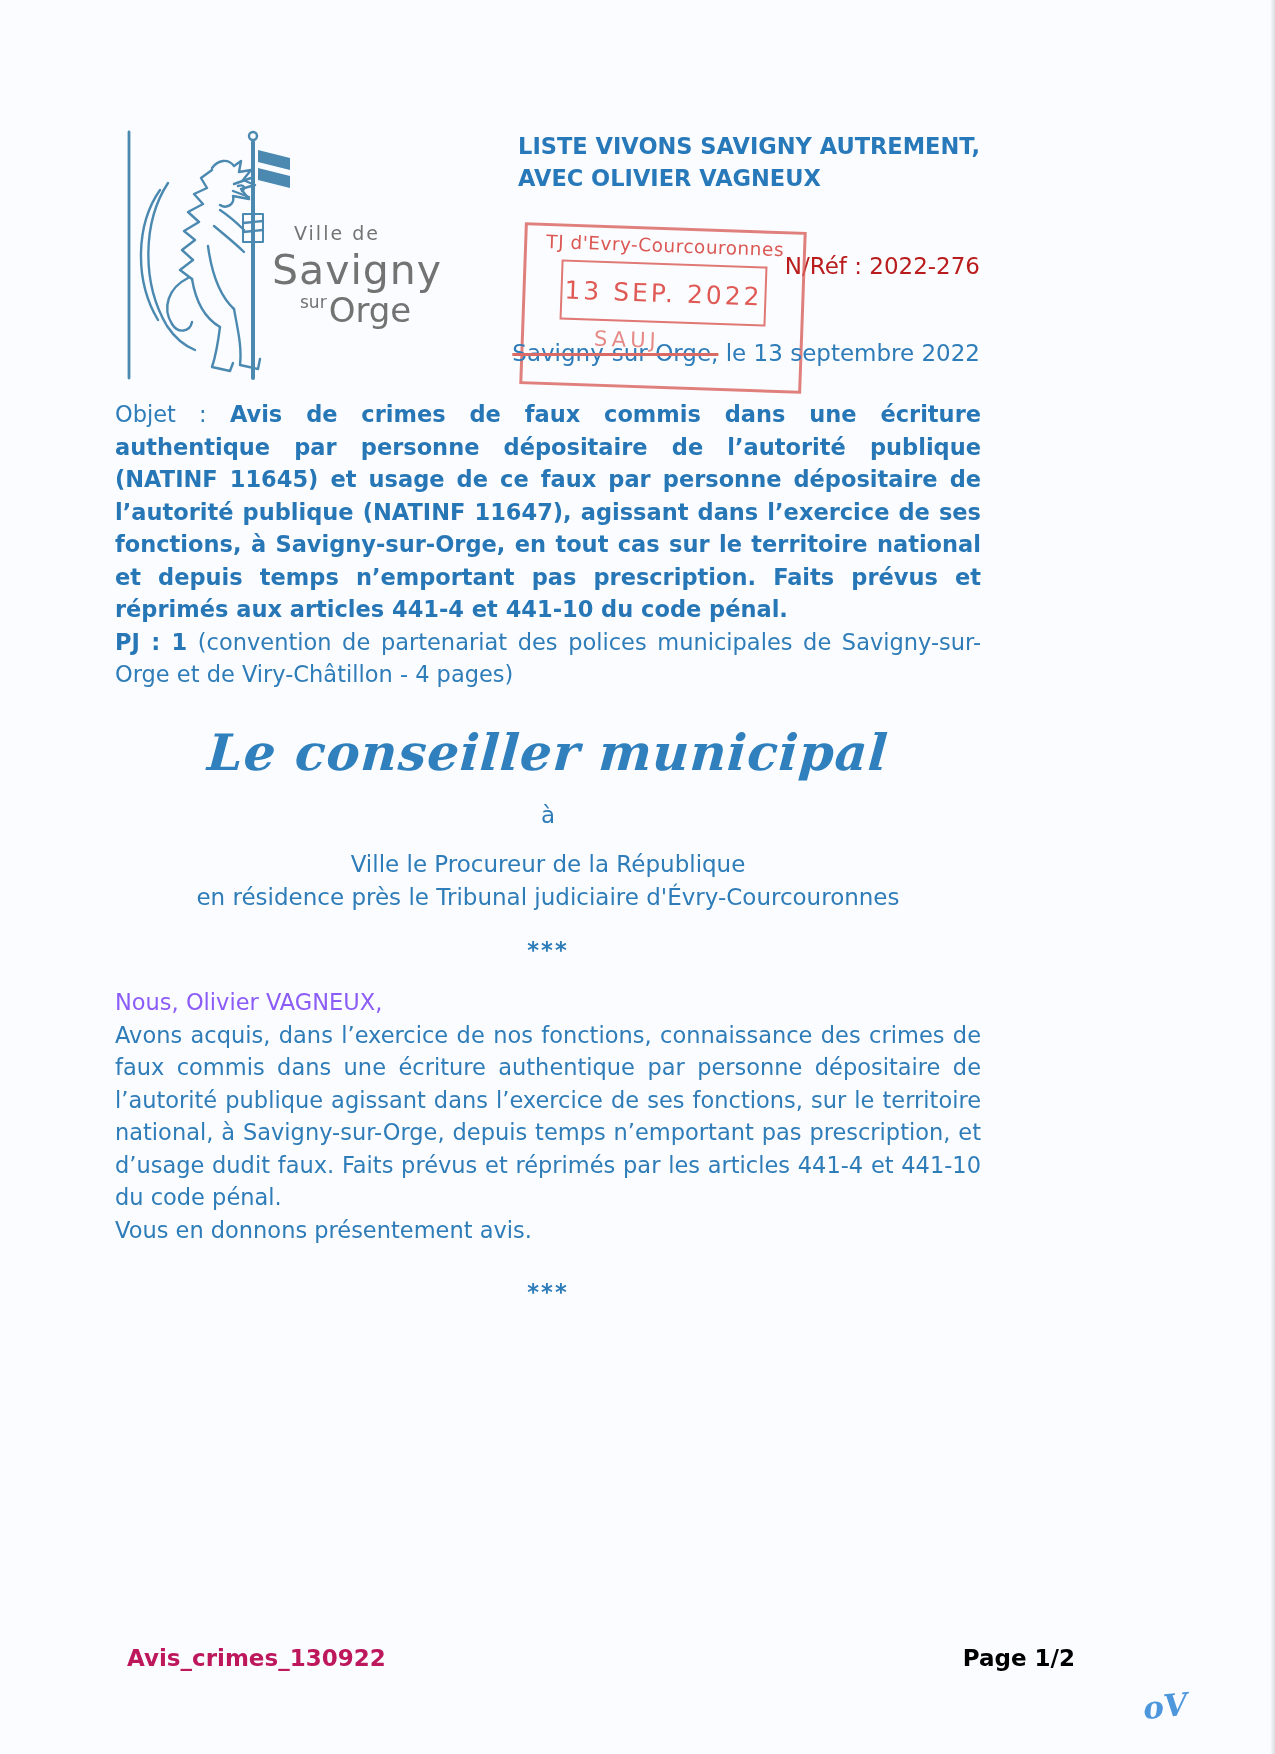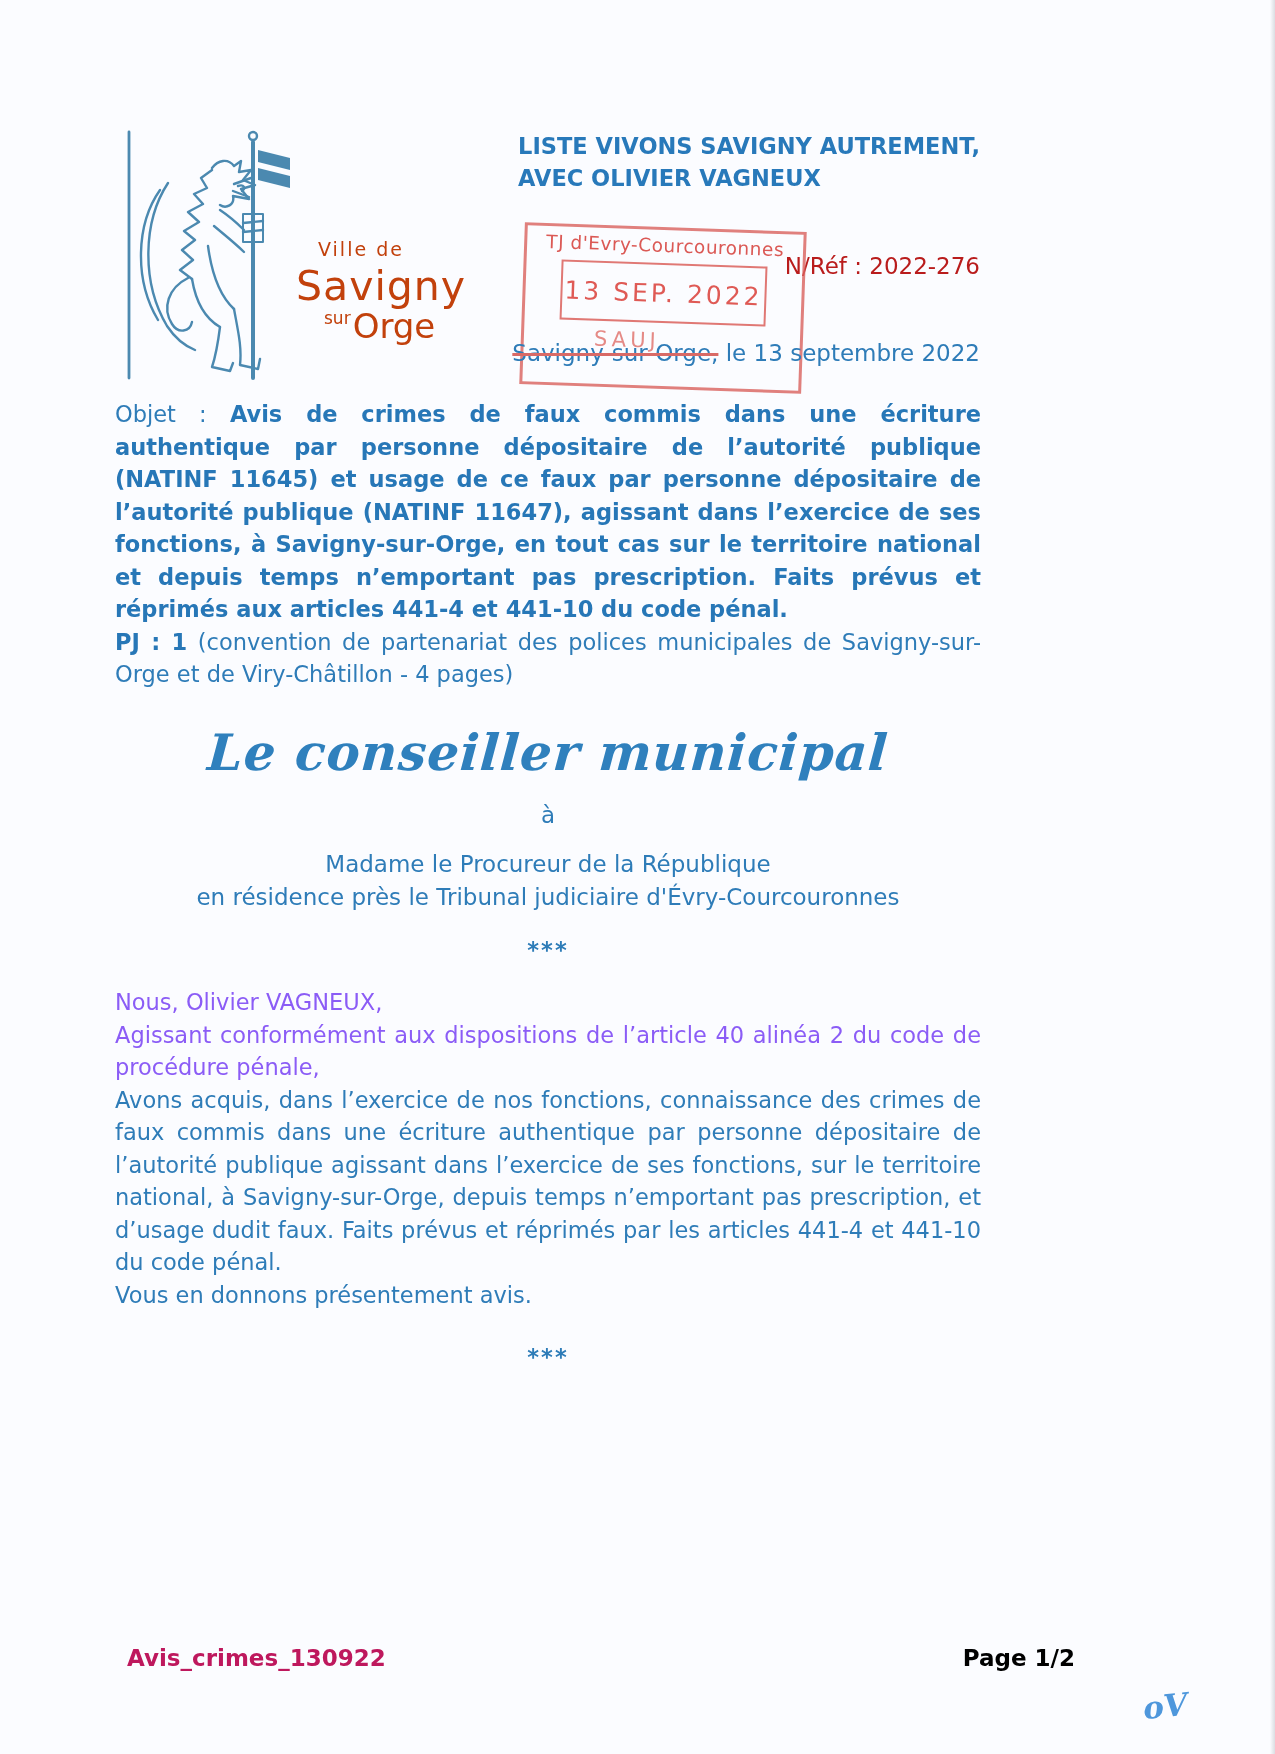--- a/index.html
+++ b/index.html
@@ -7,21 +7,21 @@
     width:1275px;height:1754px;position:relative;
     background:#fbfcff;
     font-family:"DejaVu Sans","Liberation Sans",sans-serif;
     overflow:hidden;
   }
   .scan-edge{position:absolute;right:0;top:0;width:5px;height:1754px;
     background:linear-gradient(to left,rgba(120,130,140,.25),rgba(120,130,140,0));}
   
   .logo{position:absolute;left:122px;top:126px;width:310px;height:258px;}
   .logo svg{position:absolute;left:0;top:0;}
-  .logo-text{position:absolute;left:150px;top:112px;width:160px;color:#c2410c;margin-left:24px;}
+  .logo-text{position:absolute;left:150px;top:96px;width:160px;color:#737373;}
   .logo-villede{font-size:19px;letter-spacing:2px;margin-left:22px;}
   .logo-savigny{font-size:41px;letter-spacing:1px;margin-top:2px;}
   .logo-surorge{font-size:34px;margin-left:28px;margin-top:-4px;}
   .logo-sur{font-size:17px;vertical-align:14px;margin-right:2px;}
   
   .hdr{position:absolute;right:295px;top:130px;text-align:left;
     font-weight:bold;font-size:22.5px;line-height:32px;color:#2879ba;}
   .nref{position:absolute;right:295px;top:253px;font-size:23px;color:#b91c1c;}
   .dateline{position:absolute;right:295px;top:340px;font-size:23px;color:#2e7cb8;}
   .struck{text-decoration:line-through;text-decoration-color:#d96a66;text-decoration-thickness:2.5px;}
@@ -132,29 +132,28 @@
 
   <p class="pj just">
     <b>PJ : 1</b><span> (convention de partenariat des polices municipales de Savigny-sur-Orge et de Viry-Châtillon - 4 pages)</span>
   </p>
 
   <div class="script-line">Le conseiller municipal</div>
 
   <div class="a-line">à</div>
 
   <div class="addressee">
-    <div>Madame le Procureur de la République</div>
+    <div>Ville le Procureur de la République</div>
     <div>en résidence près le Tribunal judiciaire d'Évry-Courcouronnes</div>
   </div>
 
   <div class="stars">***</div>
 
   <div class="intro just">
     <div>Nous, Olivier VAGNEUX,</div>
-    <div class="just">Agissant conformément aux dispositions de l’article 40 alinéa 2 du code de procédure pénale,</div>
   </div>
 
   <p class="para1 just">Avons acquis, dans l’exercice de nos fonctions, connaissance des crimes de faux commis dans une écriture authentique par personne dépositaire de l’autorité publique agissant dans l’exercice de ses fonctions, sur le territoire national, à Savigny-sur-Orge, depuis temps n’emportant pas prescription, et d’usage dudit faux. Faits prévus et réprimés par les articles 441-4 et 441-10 du code pénal.</p>
 
   <p class="para2">Vous en donnons présentement avis.</p>
 
   <div class="stars stars2">***</div>
 
 </div>
 

